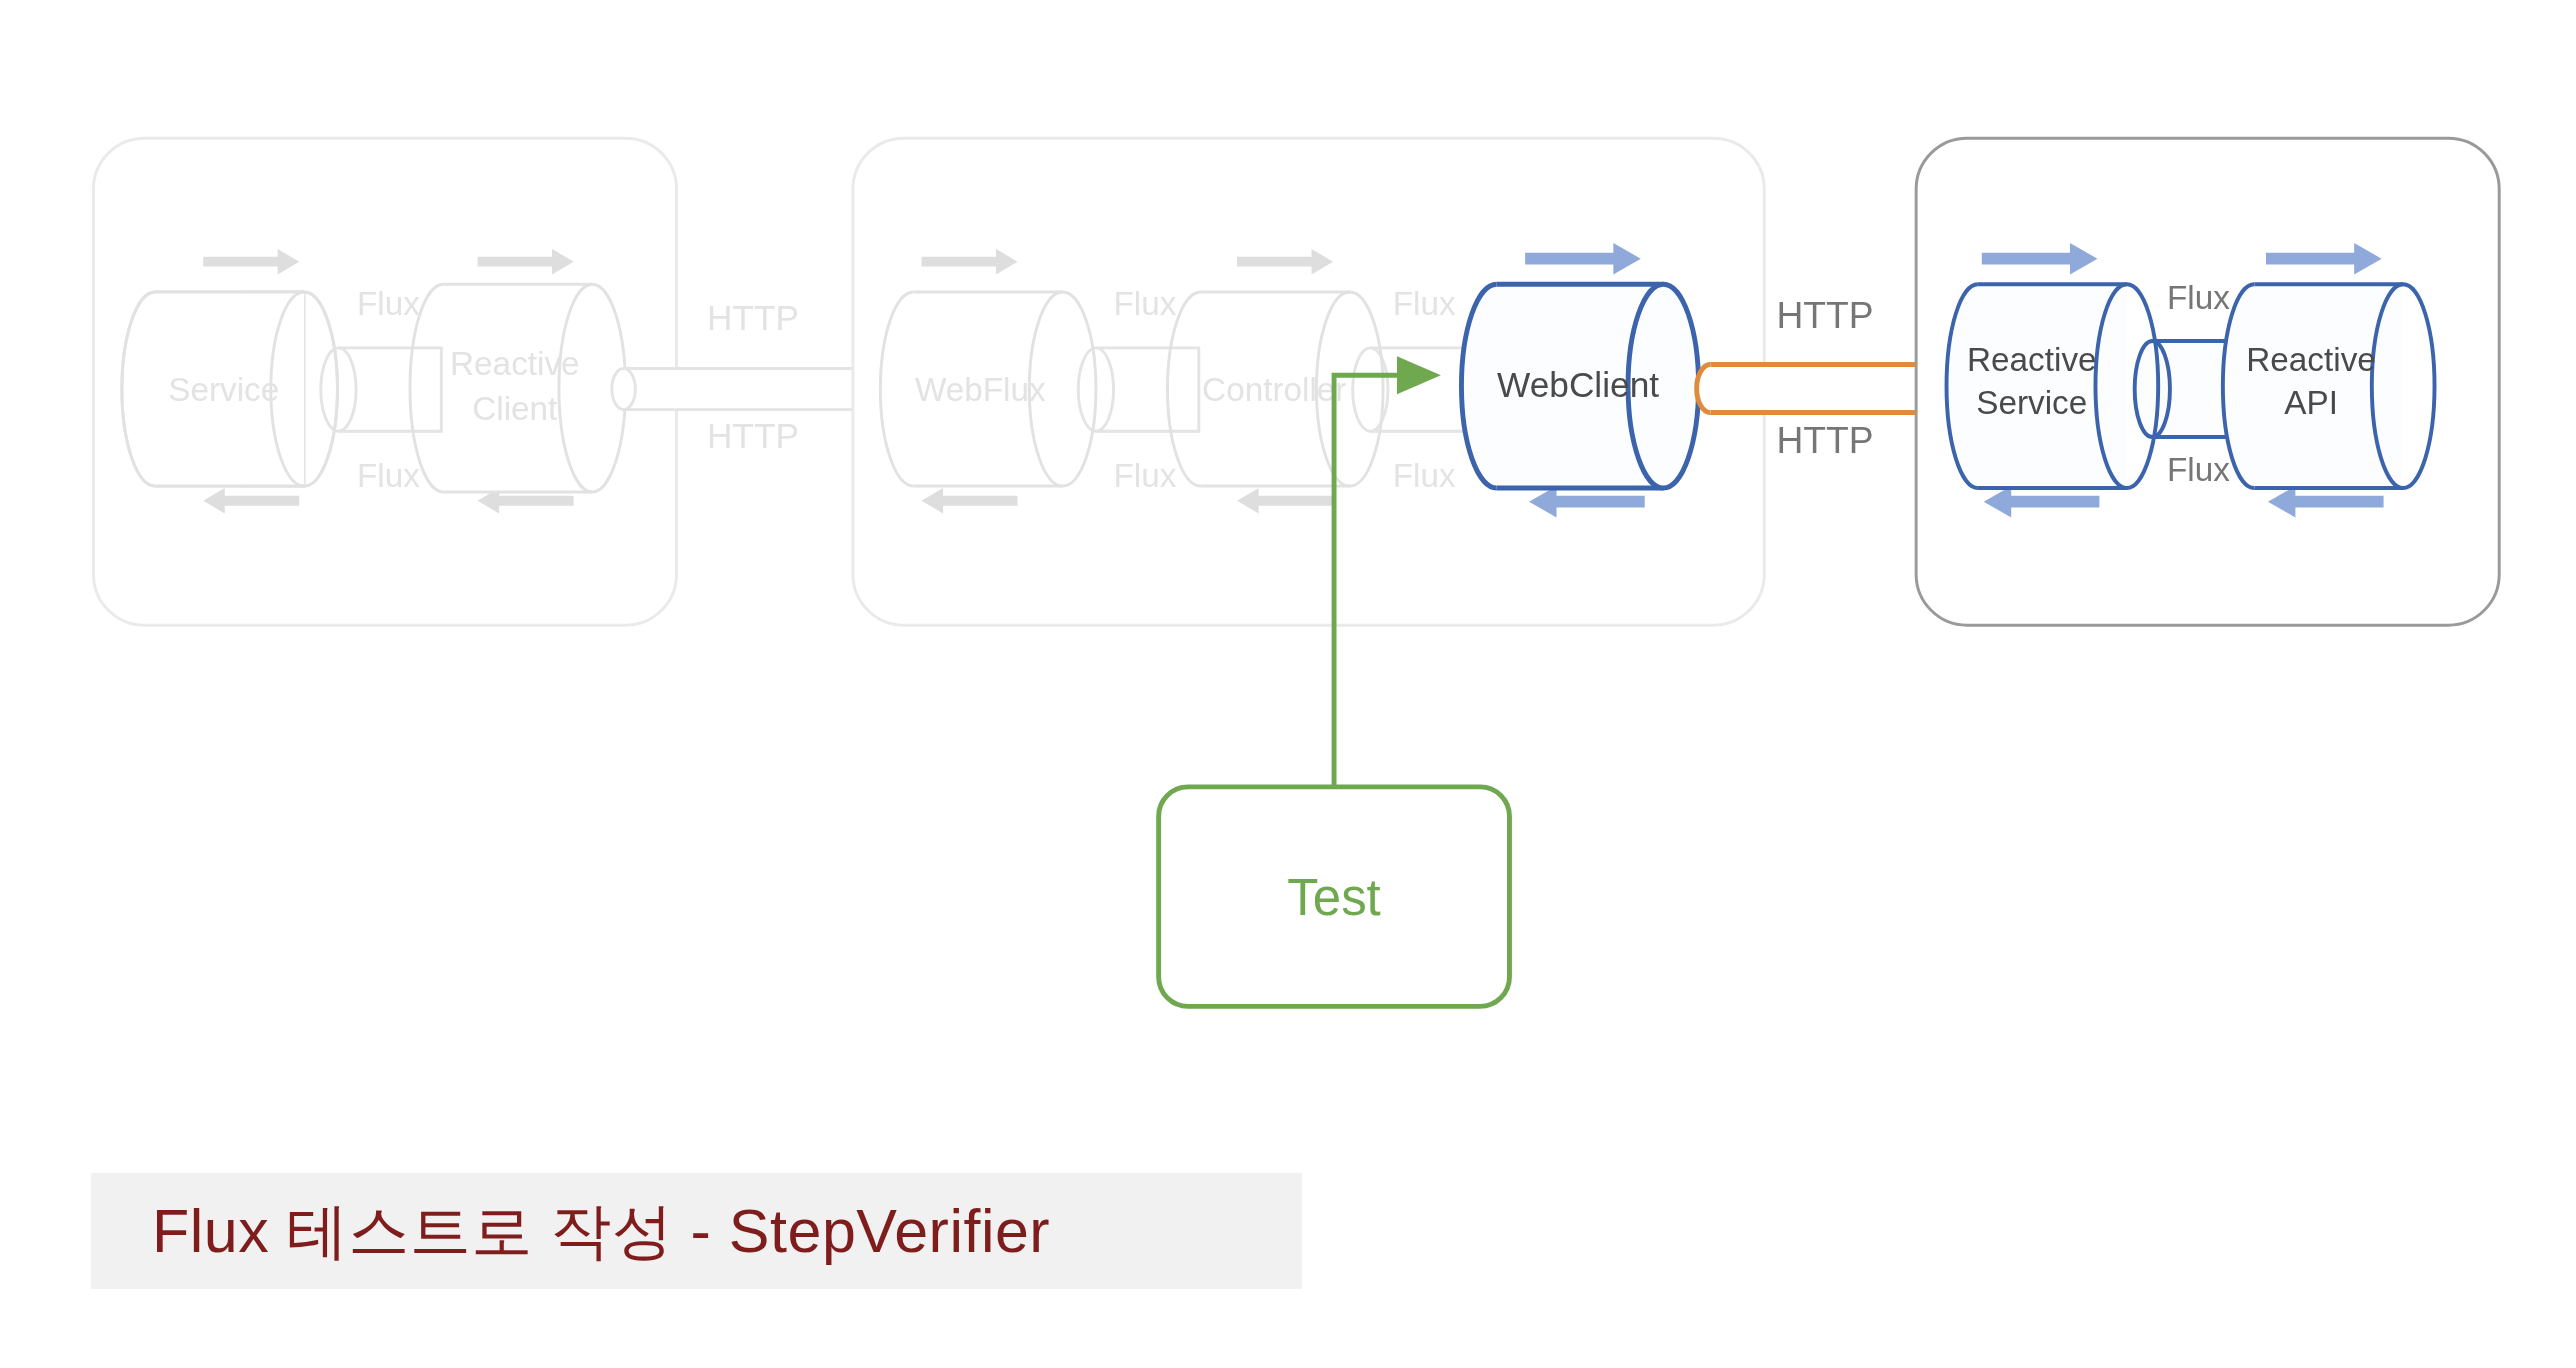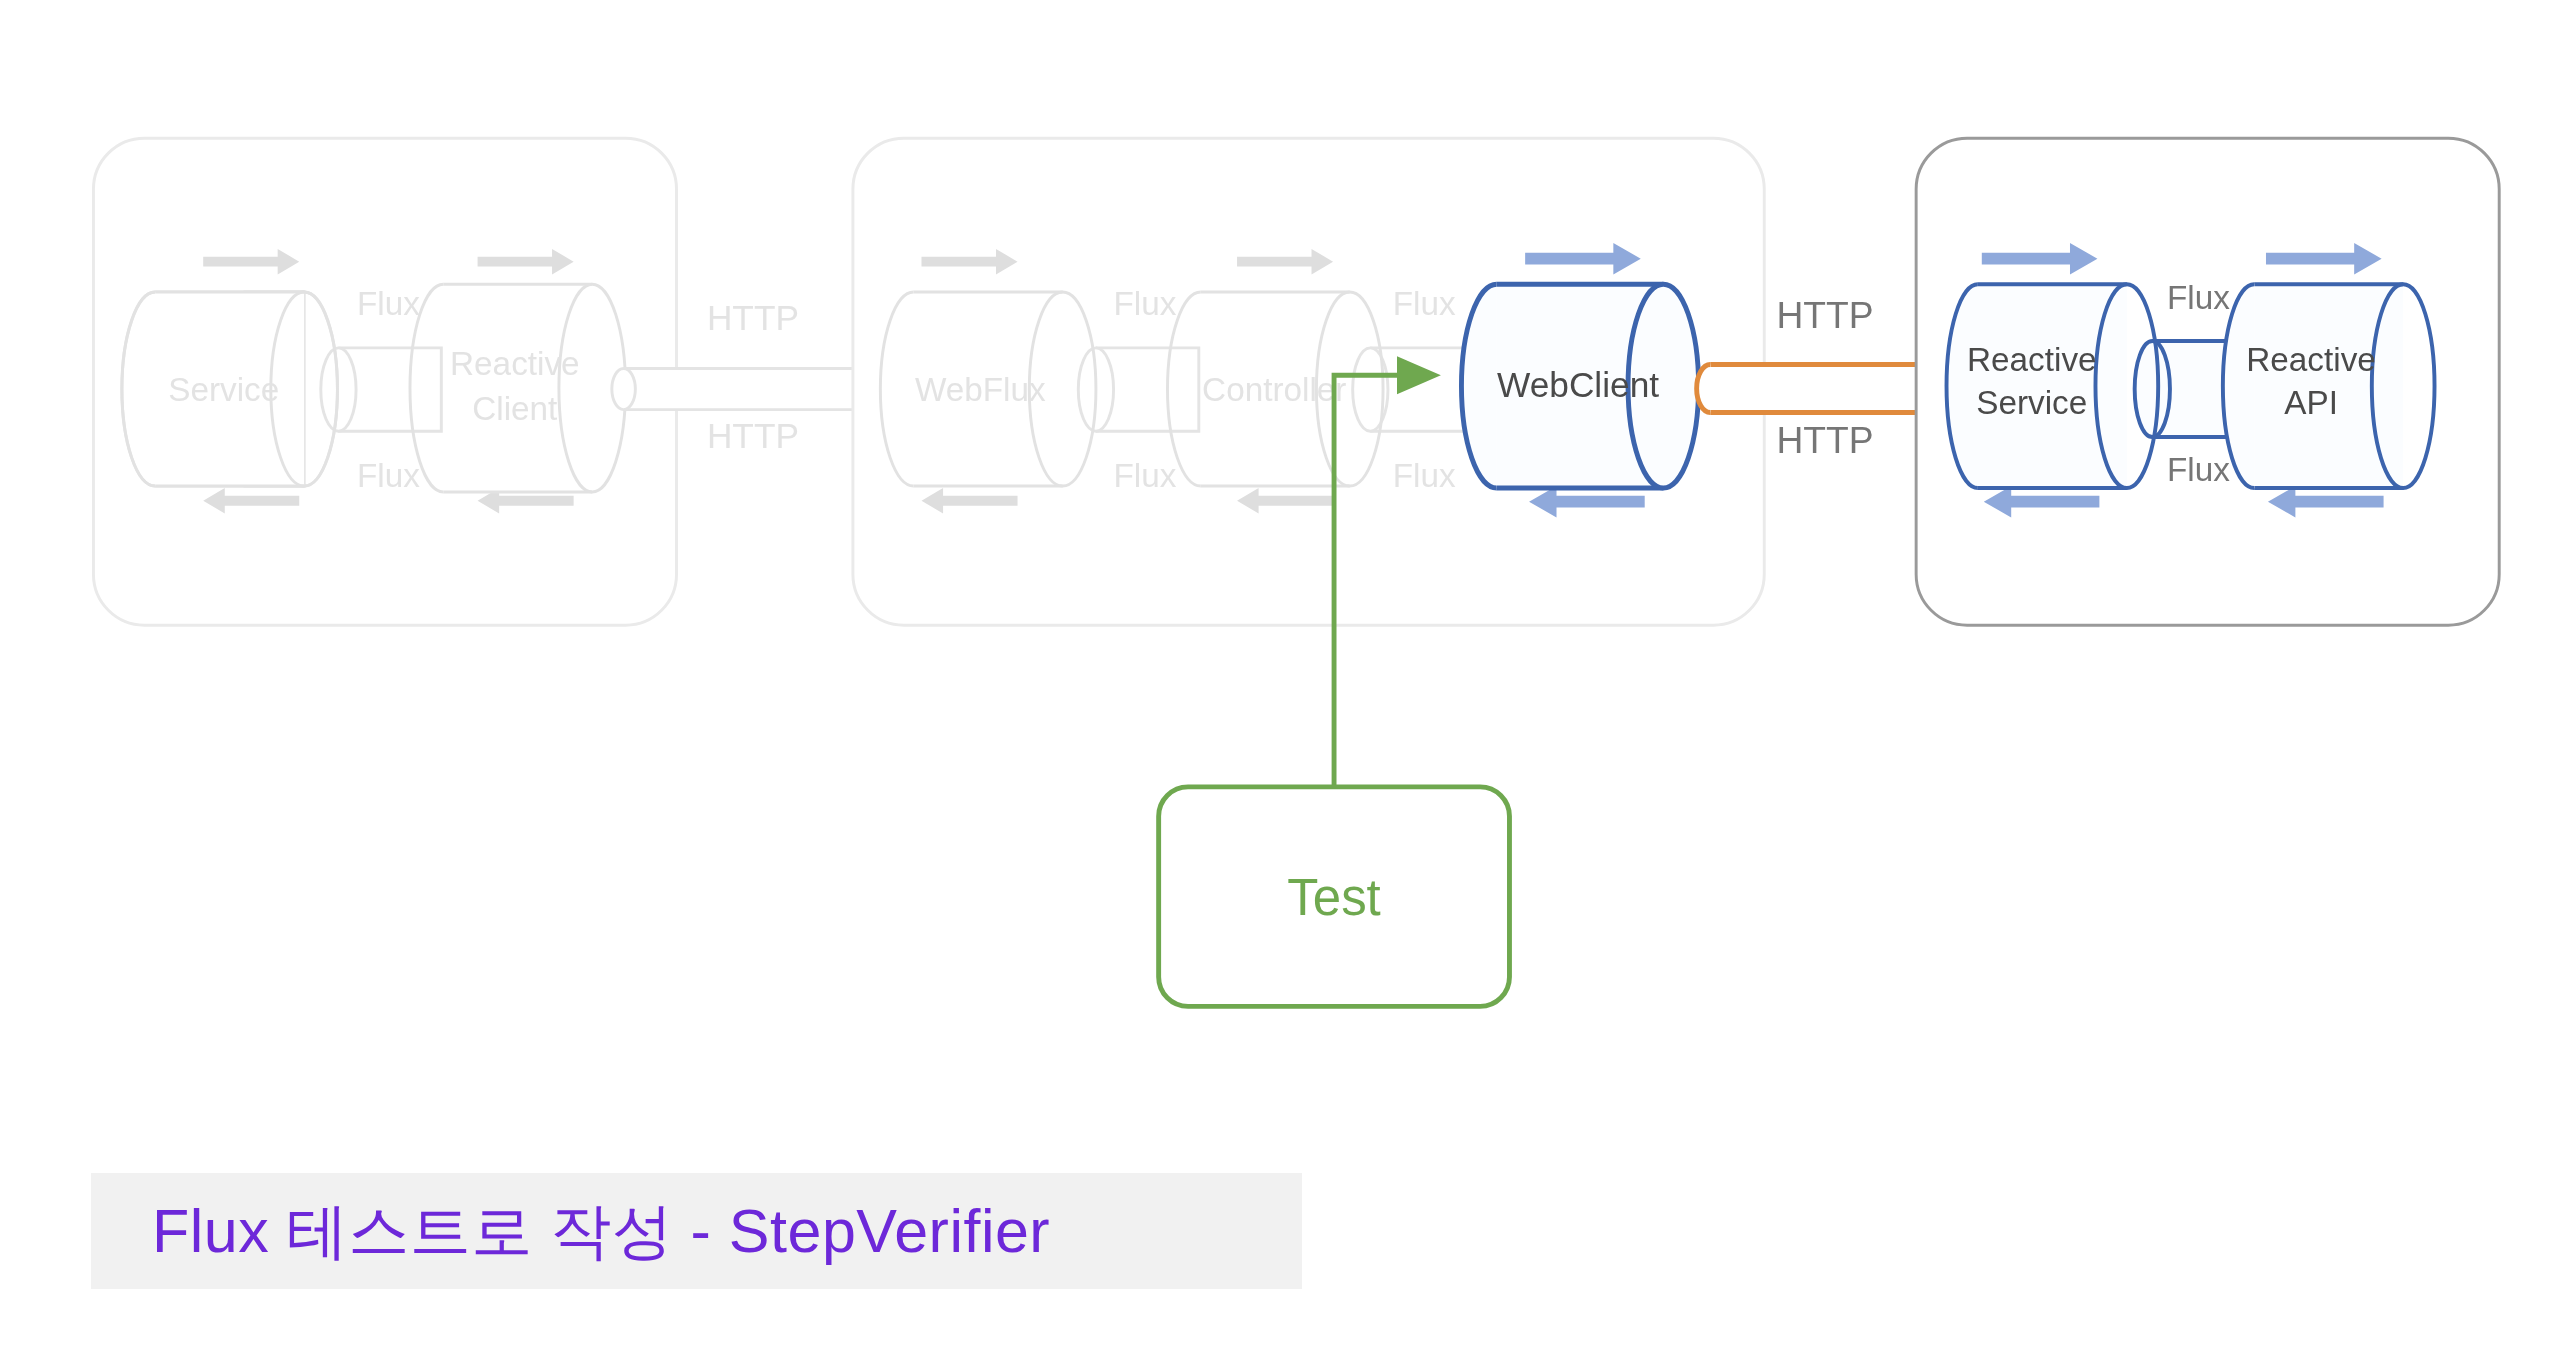--- a/index.html
+++ b/index.html
@@ -40,21 +40,21 @@
     height: 116px;
     background: #f1f1f1;
     display: flex;
     align-items: center;
     box-sizing: border-box;
     padding-left: 61px;
   }
   .caption-text {
     font-family: "Liberation Sans", "DejaVu Sans", sans-serif;
     font-size: 61px;
-    color: #6d28d9;
+    color: #7f1d1d;
     letter-spacing: 0.5px;
     white-space: nowrap;
     line-height: 1;
   }
 </style>
 </head>
 <body>
 
 <div id="slide">
 

